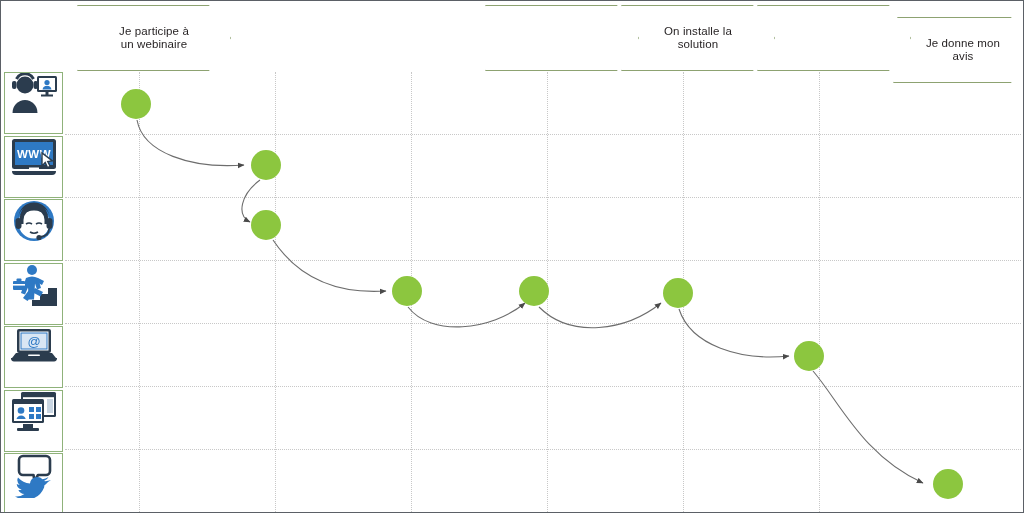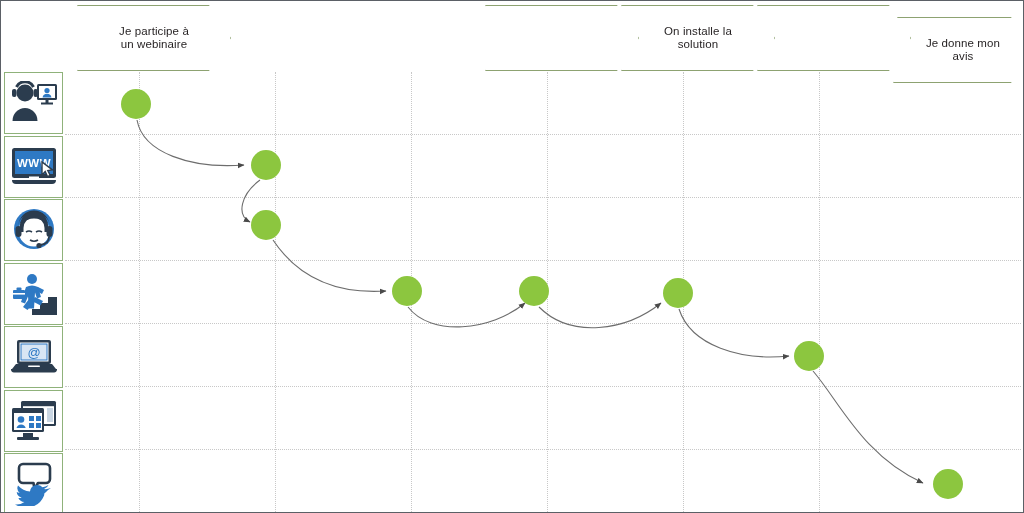--- a/index.html
+++ b/index.html
@@ -90,21 +90,20 @@
     width: 59px;
   }
   .icon-cell {
     position: relative;
     width: 59px;
     height: 62px;
     border: 1px solid #8fb27a;
     box-sizing: border-box;
     background: #ffffff;
     display: flex;
-    align-items: center;
     justify-content: center;
     margin-bottom: 1.5px;
   }
   .icon-cell svg { display: block; }
 
   
   #flow-layer {
     position: absolute;
     left: 0;
     top: 0;

